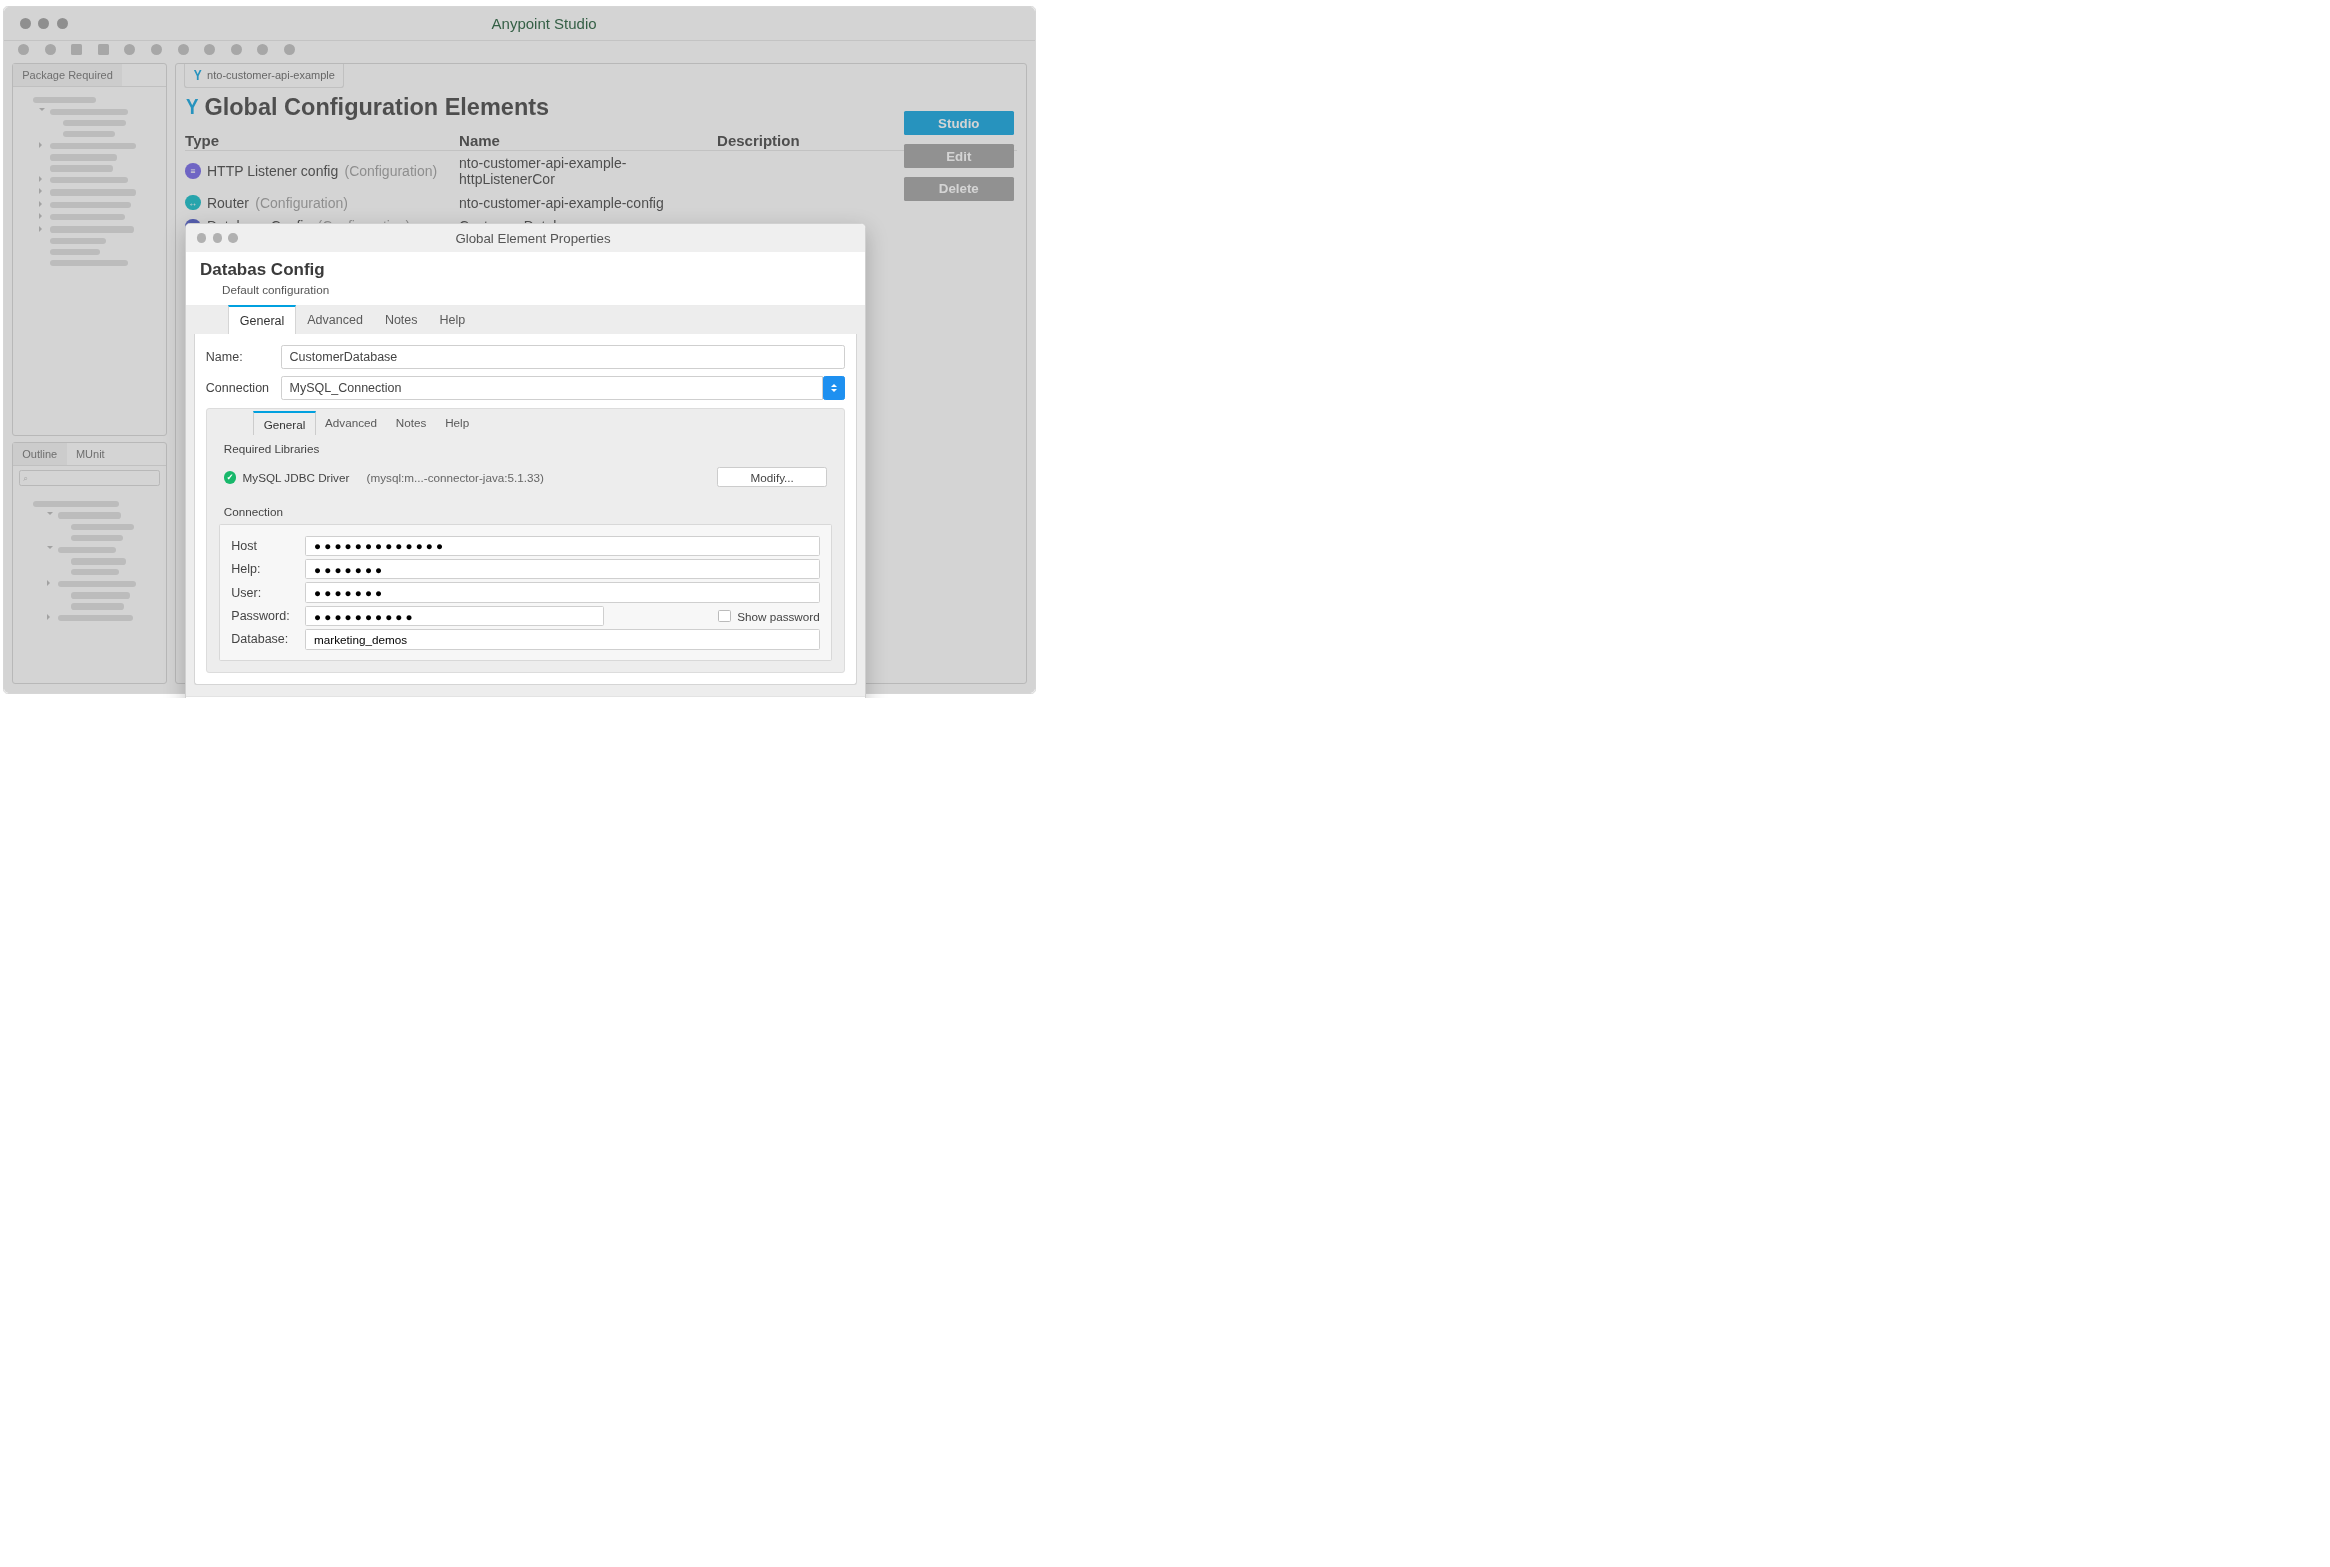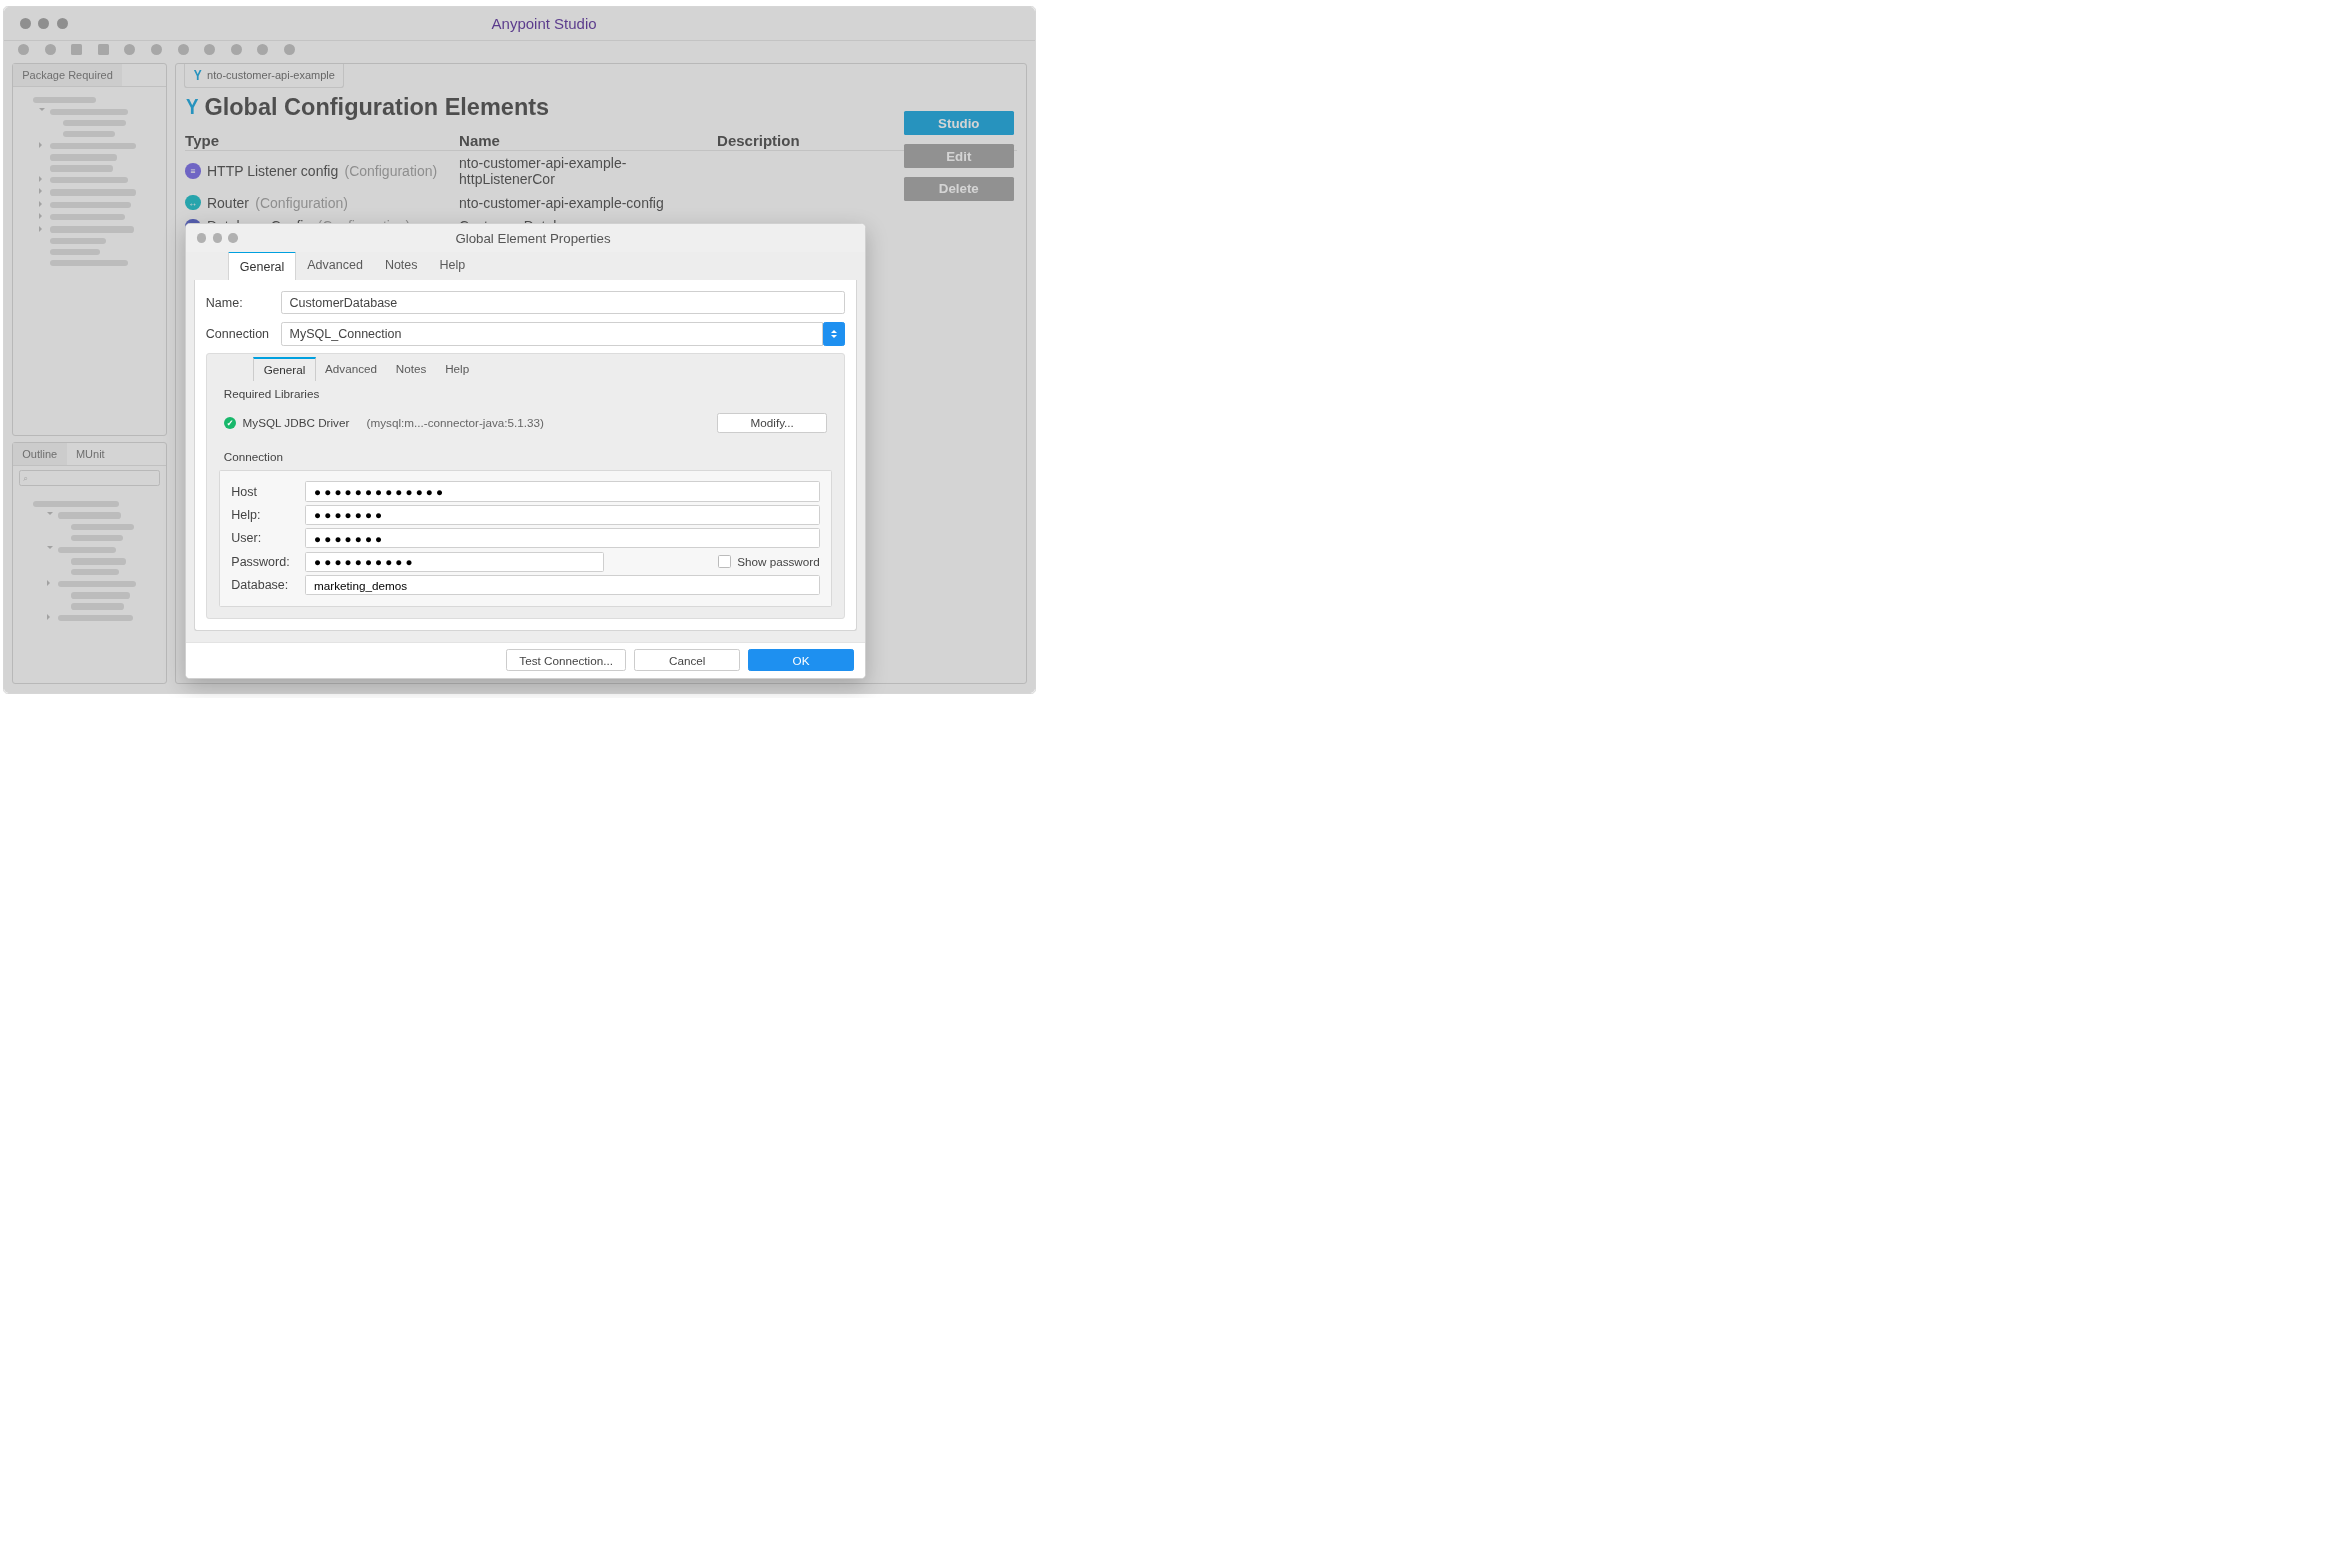--- a/index.html
+++ b/index.html
@@ -37,21 +37,21 @@
   .traffic {
     display:flex; gap:7.8px; margin-left:15.6px;
   }
   .dot {
     width:11px;height:11px;border-radius:50%;
     background:#9a9a9a;
   }
   .title-text {
     position:absolute; left:12px;right:0;
     text-align:center;
-    font-size:15px; color:#4c1d95;margin-left:37px;
+    font-size:15px; color:#14532d;margin-left:37px;
   }
   .toolbar {
     height:19px;
     padding: 3.1px 14px 0 14px;
     display:flex; gap:15.6px;
   }
   .tb-shape {
     width:11px;height:11px;border-radius:50%;
     background:#bdbdbd;
   }
@@ -584,20 +584,24 @@
 </div>
 
 <div class="dialog">
   <div class="dlg-titlebar">
     <div class="dlg-dots">
       <span class="dot"></span>
       <span class="dot"></span>
       <span class="dot"></span>
     </div>
     <div class="dlg-title">Global Element Properties</div>
+  </div>
+  <div class="dlg-head">
+    <h2>Databas Config</h2>
+    <div class="sub">Default configuration</div>
   </div>
   <div class="dlg-body">
     <div class="tabs">
       <div class="tab active">General</div>
       <div class="tab">Advanced</div>
       <div class="tab">Notes</div>
       <div class="tab">Help</div>
     </div>
     <div class="tabpanel-outer">
       <div class="frow">

